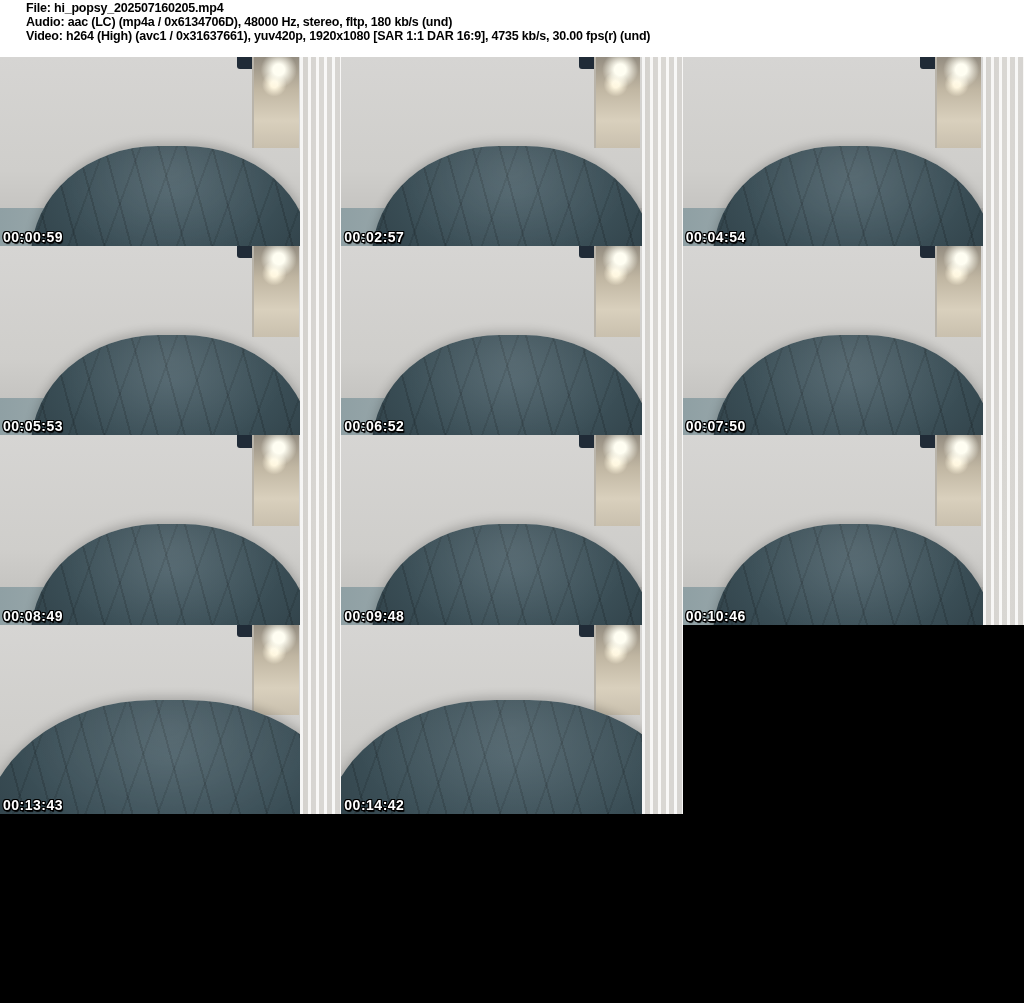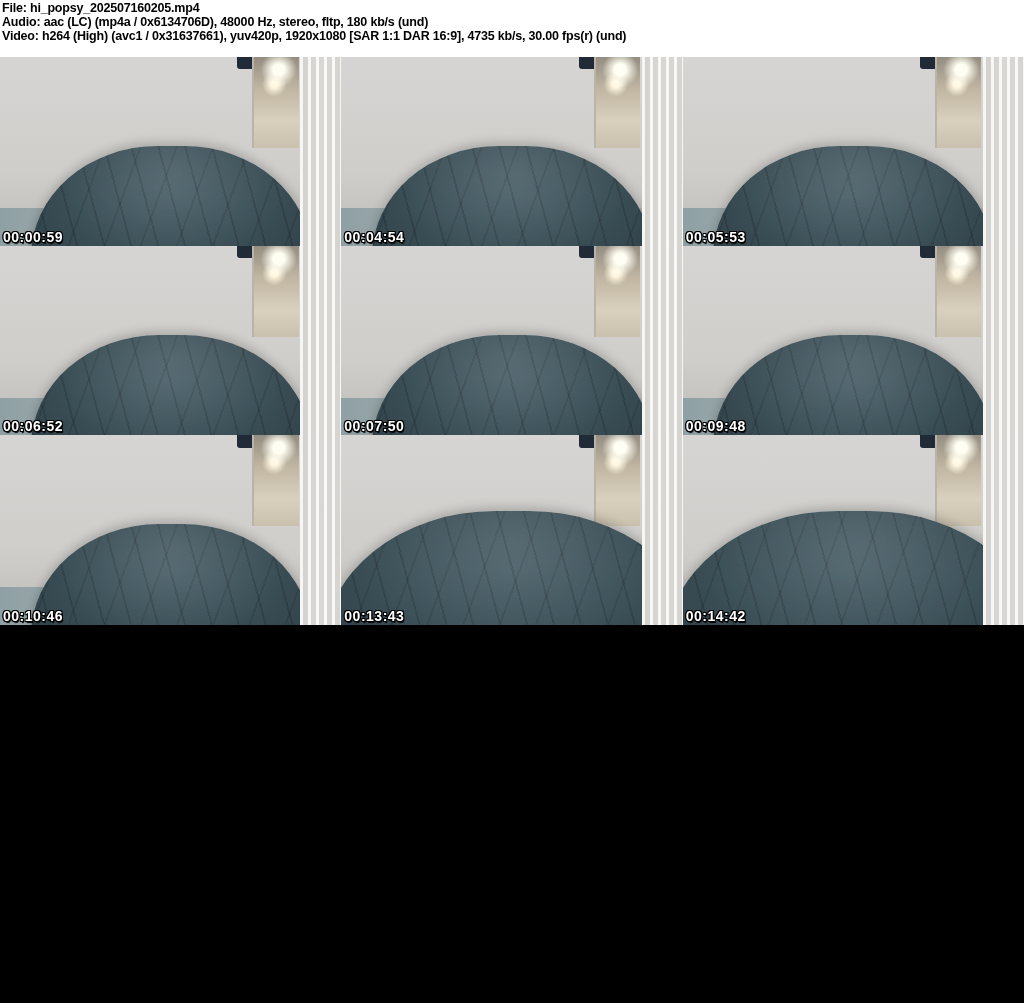--- a/index.html
+++ b/index.html
@@ -8,21 +8,21 @@
     font-family: "Liberation Sans", sans-serif;
   }
 
   
   .meta-header {
     width: 1024px; height: 57px; background: #ffffff; color: #000;
     box-sizing: border-box; padding: 1px 0 0 2px;
   }
   .meta-line {
     font-weight: bold; font-size: 12.5px; line-height: 14px;
-    white-space: nowrap; letter-spacing: -0.2px;
+    white-space: nowrap; letter-spacing: -0.2px; margin-left: 24px;
   }
 
   
   .grid {
     width: 1024px; height: 946px;
     display: grid;
     grid-template-columns: repeat(3, 1fr);
     grid-template-rows: repeat(5, 1fr);
   }
   .thumb {
@@ -89,20 +89,28 @@
   <div class="thumb">
     <div class="floor"></div>
     <div class="navy"></div>
     <div class="mirror"></div>
     <div class="chair"></div>
     <div class="sheer"></div>
     <span class="ts">00:00:59</span>
   </div>
 
 
+  <div class="thumb">
+    <div class="floor"></div>
+    <div class="navy"></div>
+    <div class="mirror"></div>
+    <div class="chair"></div>
+    <div class="sheer"></div>
+    <span class="ts">00:02:57</span>
+  </div>
 
 
   <div class="thumb">
     <div class="floor"></div>
     <div class="navy"></div>
     <div class="mirror"></div>
     <div class="chair"></div>
     <div class="sheer"></div>
     <span class="ts">00:04:54</span>
   </div>
@@ -127,20 +135,28 @@
 
   <div class="thumb">
     <div class="floor"></div>
     <div class="navy"></div>
     <div class="mirror"></div>
     <div class="chair"></div>
     <div class="sheer"></div>
     <span class="ts">00:07:50</span>
   </div>
 
+  <div class="thumb">
+    <div class="floor"></div>
+    <div class="navy"></div>
+    <div class="mirror"></div>
+    <div class="chair"></div>
+    <div class="sheer"></div>
+    <span class="ts">00:08:49</span>
+  </div>
 
   <div class="thumb">
     <div class="floor"></div>
     <div class="navy"></div>
     <div class="mirror"></div>
     <div class="chair"></div>
     <div class="sheer"></div>
     <span class="ts">00:09:48</span>
   </div>
 

